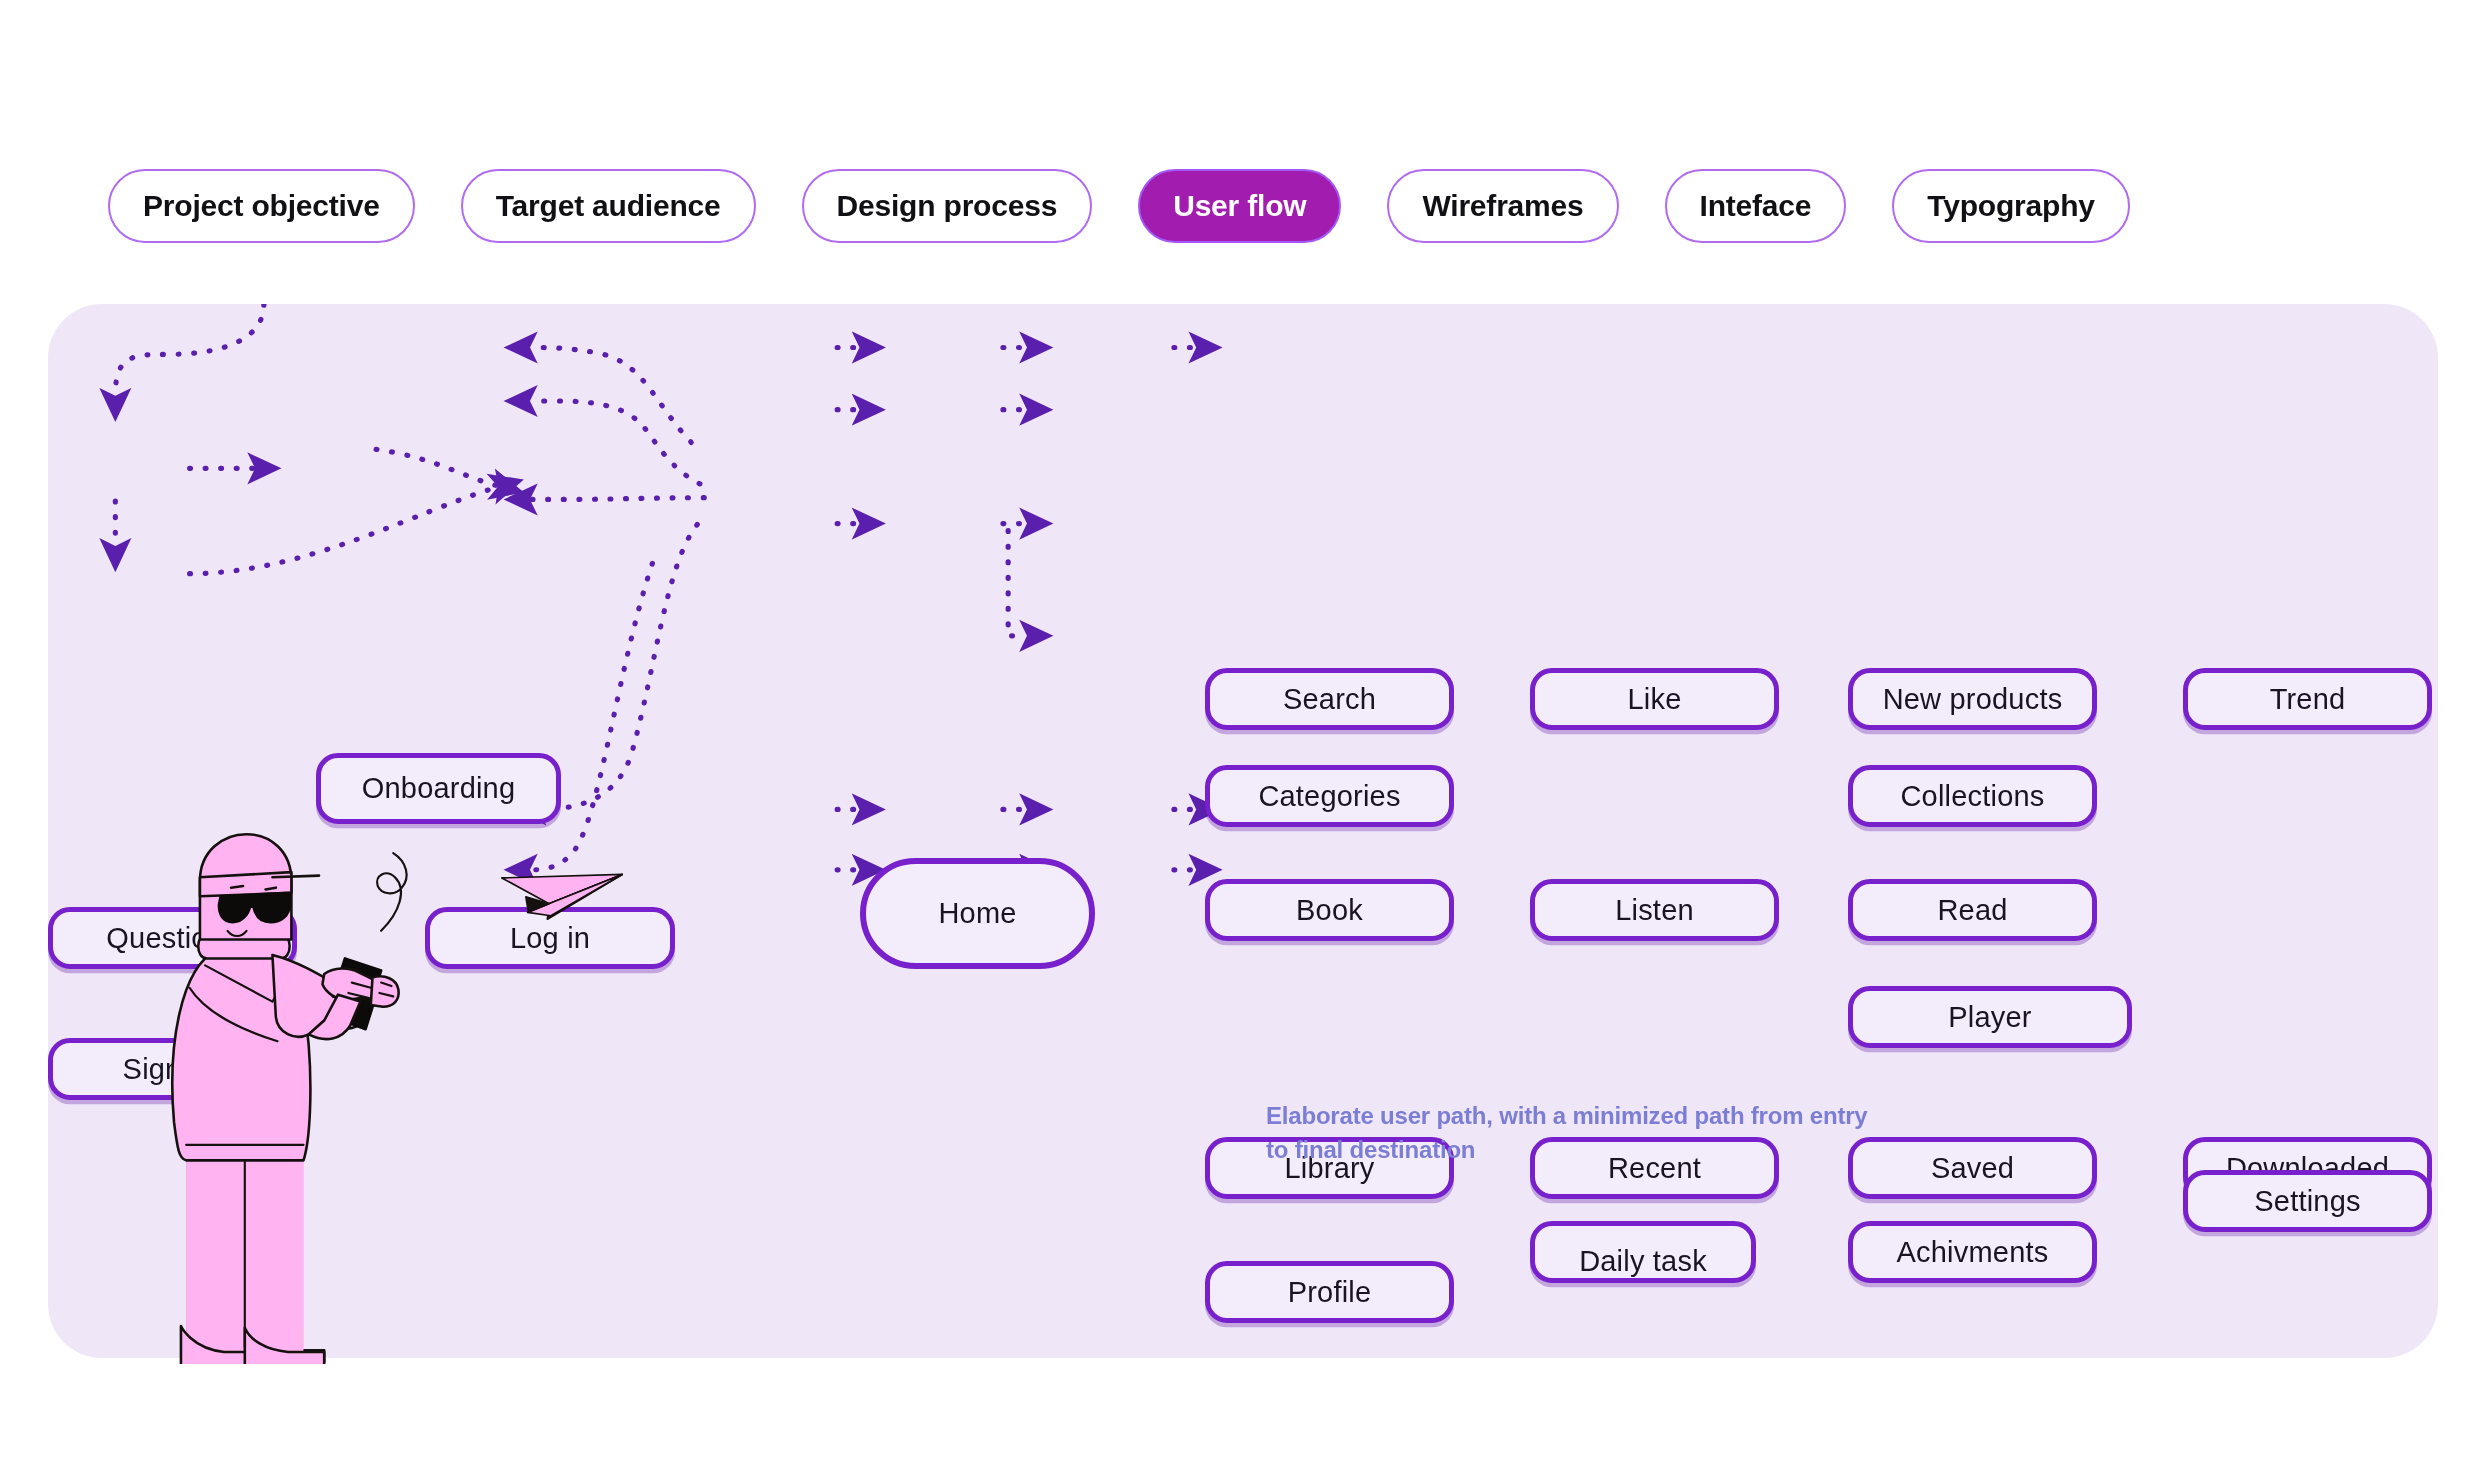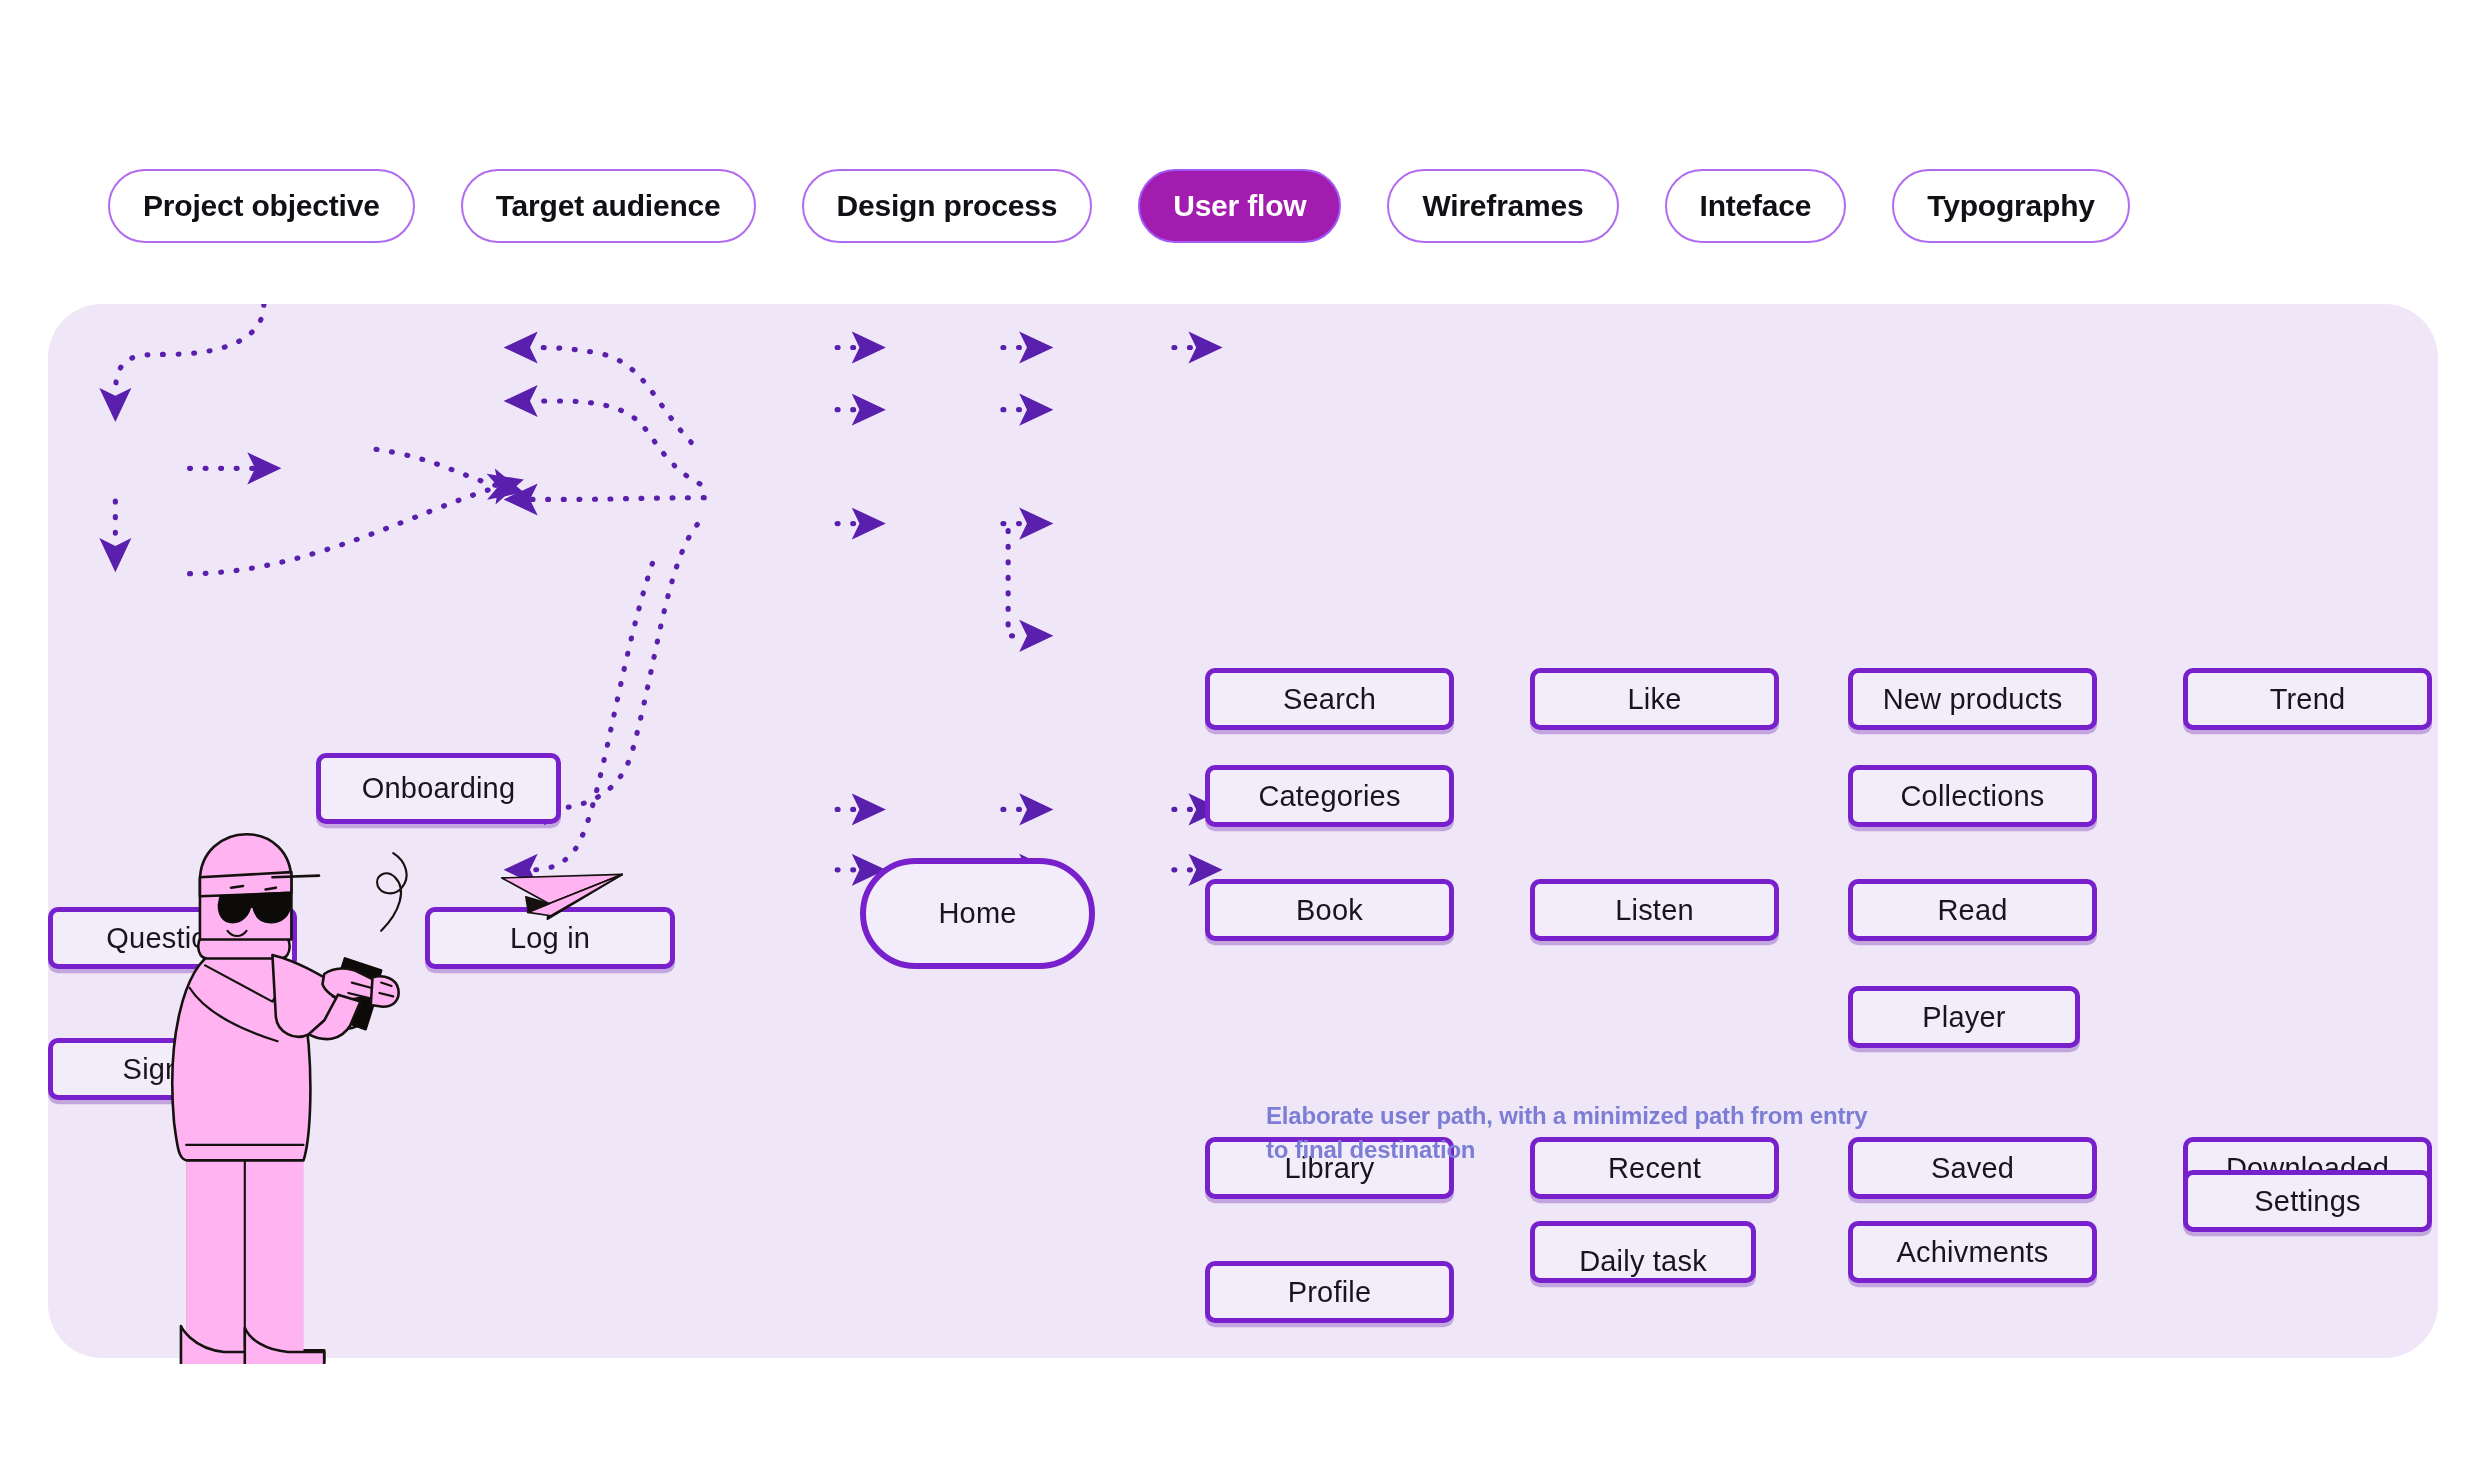--- a/index.html
+++ b/index.html
@@ -72,21 +72,21 @@
     left: 0; top: 0;
     width: 2390px;
     height: 1054px;
     pointer-events: none;
   }
 
   
   .node {
     position: absolute;
     border: 5.2px solid #7720cc;
-    border-radius: 10px;
+    border-radius: 22px;
     background: #f3ecfa;
     box-shadow: 0 4.3px 0 0 rgba(90,20,160,0.30);
     display: flex;
     align-items: center;
     justify-content: center;
     color: #1a1320;
     font-size: 29px;
     font-weight: 400;
     letter-spacing: 0.2px;
     white-space: nowrap;
@@ -253,21 +253,21 @@
 
     <div class="node" style="left:1157px;top:575px;width:249px;height:62px;">
       <span>Book</span>
     </div>
     <div class="node" style="left:1482px;top:575px;width:249px;height:62px;">
       <span>Listen</span>
     </div>
     <div class="node" style="left:1800px;top:575px;width:249px;height:62px;">
       <span>Read</span>
     </div>
-    <div class="node" style="left:1800px;top:682px;width:232px;height:62px;">
+    <div class="node" style="left:1800px;top:682px;width:284px;height:62px;">
       <span>Player</span>
     </div>
 
     <div class="node" style="left:1157px;top:833px;width:249px;height:62px;">
       <span>Library</span>
     </div>
     <div class="node" style="left:1482px;top:833px;width:249px;height:62px;">
       <span>Recent</span>
     </div>
     <div class="node" style="left:1800px;top:833px;width:249px;height:62px;">

